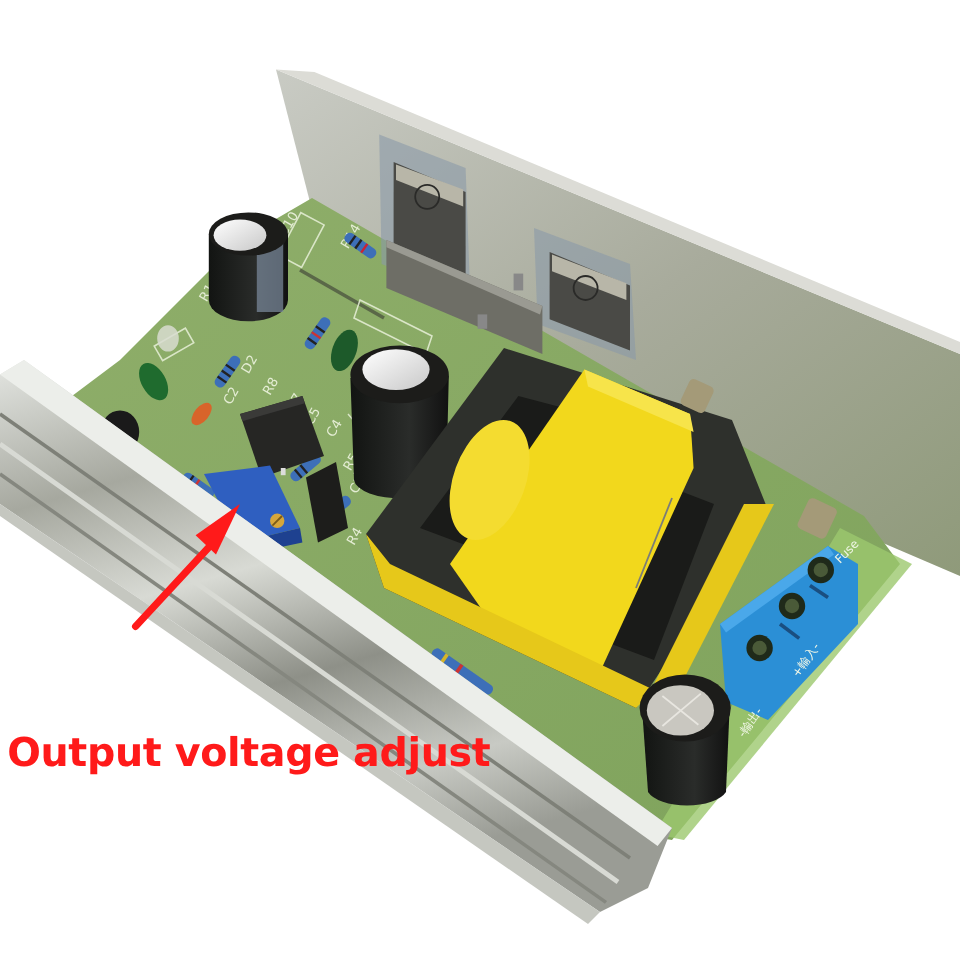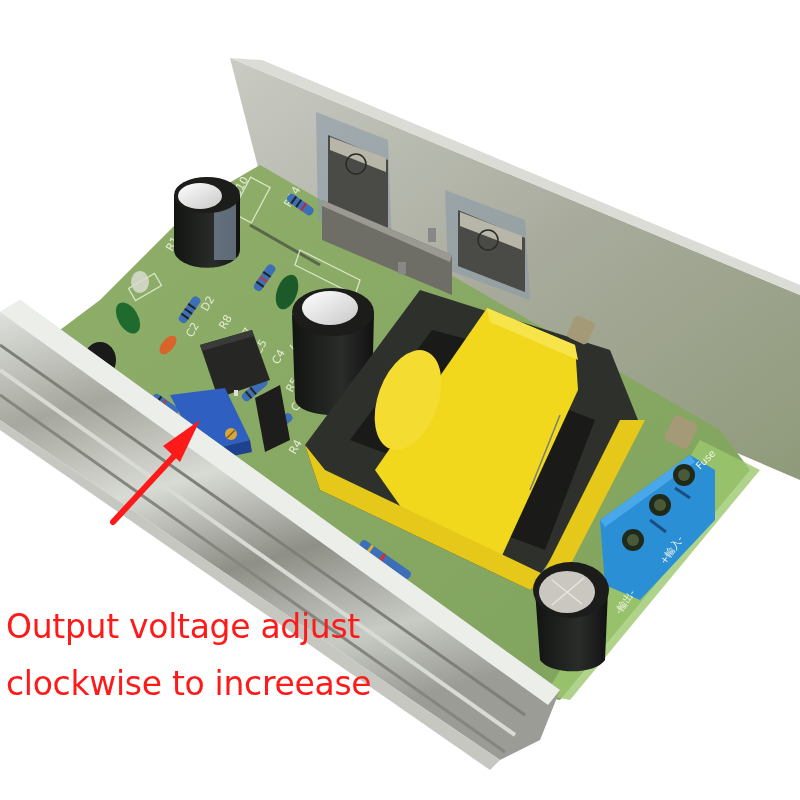--- a/index.html
+++ b/index.html
@@ -1,18 +1,18 @@
 <!DOCTYPE html>
 <html><head>
 <meta charset="utf-8">
 <style>
   html, body { margin:0; padding:0; background:#ffffff; }
   body { width:800px; height:800px; position:relative; overflow:hidden; font-family:"DejaVu Sans", sans-serif; }
   .scene { position:absolute; left:0; top:0; width:800px; height:800px; }
-  .caption { position:absolute; left:6px; top:598px; color:#ff1a1a; font-family:"DejaVu Sans", sans-serif; font-size:33px; line-height:57px; letter-spacing:-0.3px; }
+  .caption { position:absolute; left:6px; top:598px; color:#ff1a1a; font-family:"DejaVu Sans", sans-serif; font-size:33px; line-height:57px; letter-spacing:-0.3px;font-weight:bold; }
   .caption div { white-space:nowrap; }
   .silk { fill:none; stroke:#e8f0d8; stroke-width:1.3; opacity:0.85; }
   .silk-text { fill:#eef4e0; font-family:"DejaVu Sans", sans-serif; font-size:11px; opacity:0.9; }
   .term-label { fill:#f0f6e6; font-family:"DejaVu Sans", sans-serif; font-size:10px; }
 </style>
 </head>
 <body>
 
 <div class="scene">
 <svg width="800" height="800" viewBox="0 0 800 800" xmlns="http://www.w3.org/2000/svg">
@@ -248,14 +248,13 @@
 
   <g>
     <line x1="113" y1="522" x2="175" y2="455" stroke="#ff1a1a" stroke-width="6" stroke-linecap="round"></line>
     <polygon points="200,420 163,446 180,462" fill="#ff1a1a"></polygon>
   </g>
 </svg>
 </div>
 
 <div class="caption">
   <div>Output voltage adjust</div>
-  <div>clockwise to increease</div>
 </div>
 
 </body></html>

